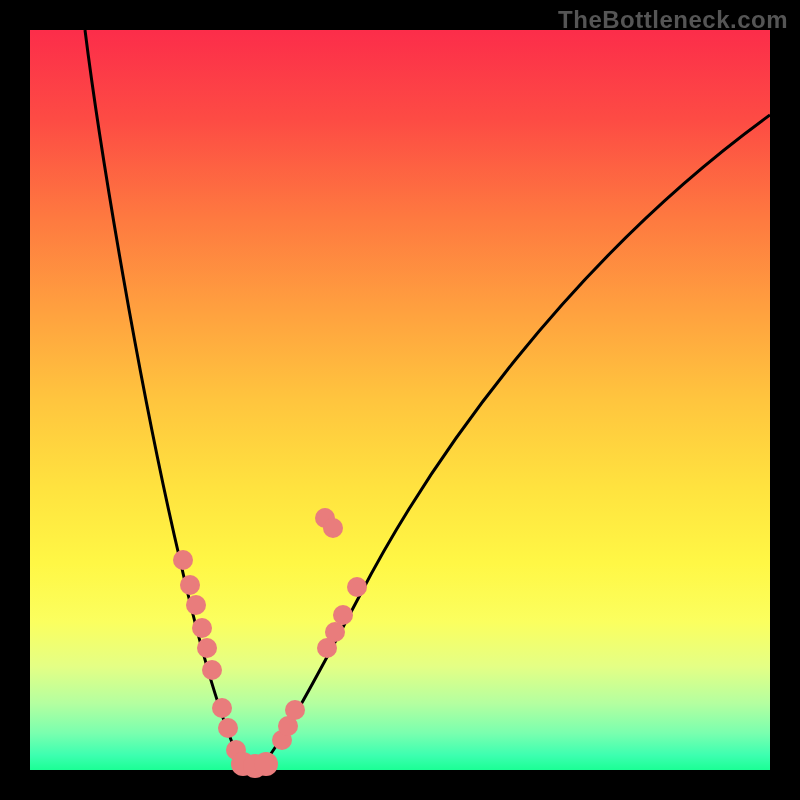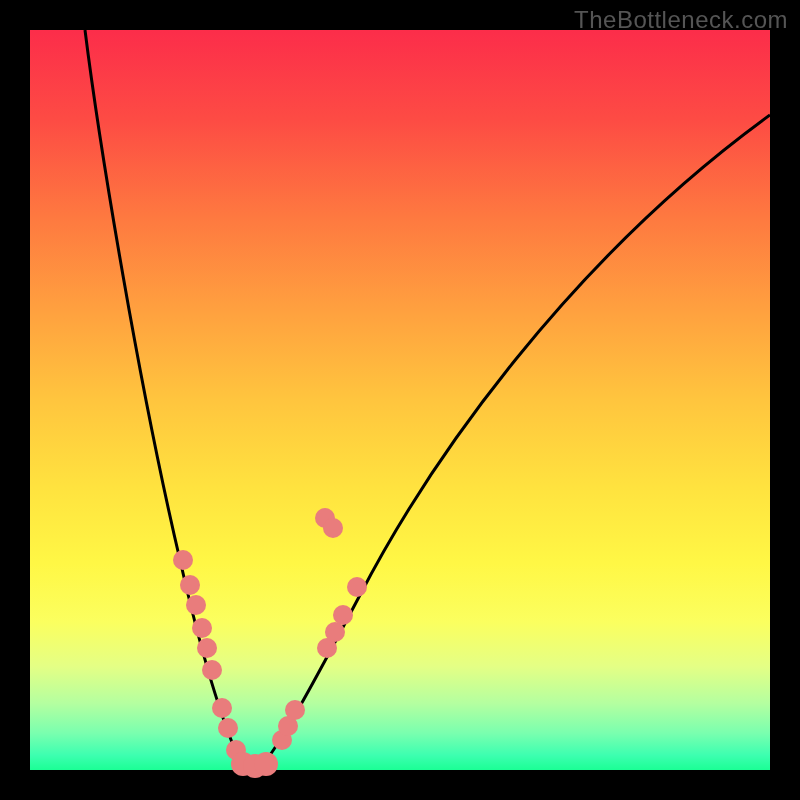--- a/index.html
+++ b/index.html
@@ -4,21 +4,21 @@
 <style>
   * { margin: 0; padding: 0; box-sizing: border-box; }
   body { width: 800px; height: 800px; background: #000; position: relative; font-family: Arial, sans-serif; }
   .watermark {
     position: absolute;
     top: 6px;
     right: 12px;
     color: #555;
     font-size: 24px;
     letter-spacing: 0.5px;
-    font-weight: normal;
+    font-weight: bold;
     z-index: 10;
   }
   .plot {
     position: absolute;
     top: 30px;
     left: 30px;
     width: 740px;
     height: 740px;
     background: linear-gradient(180deg,
       #fc2d4a 0%,

